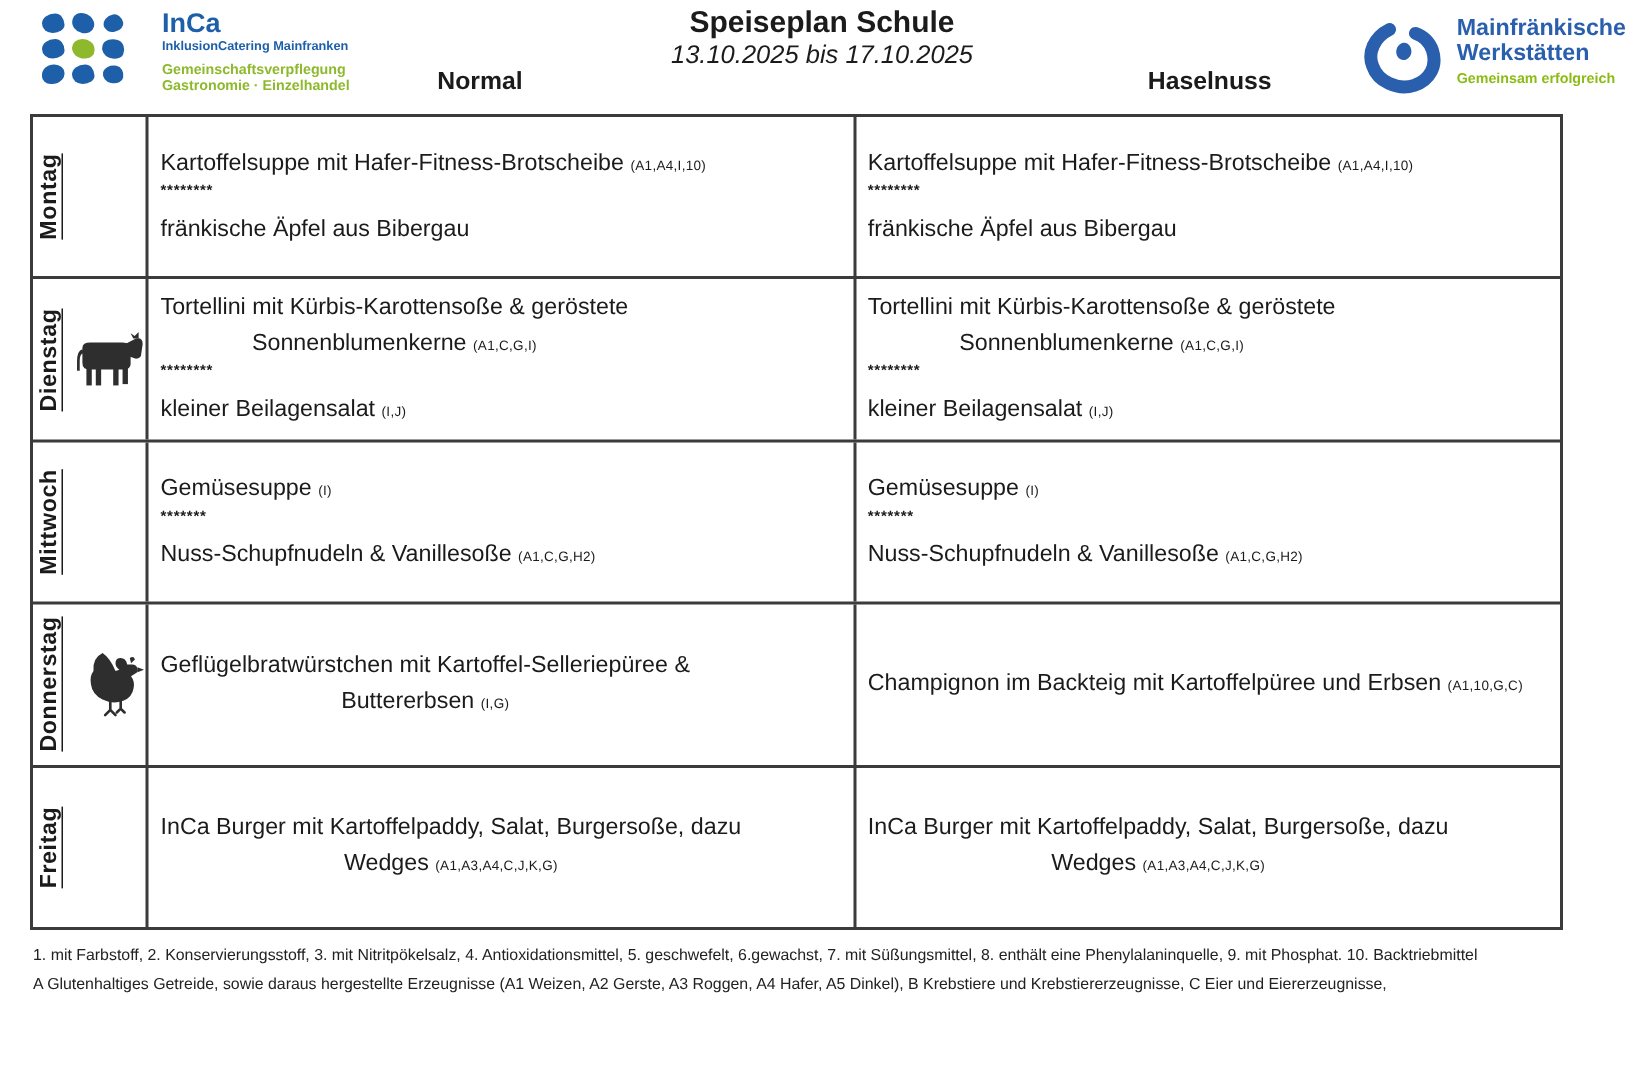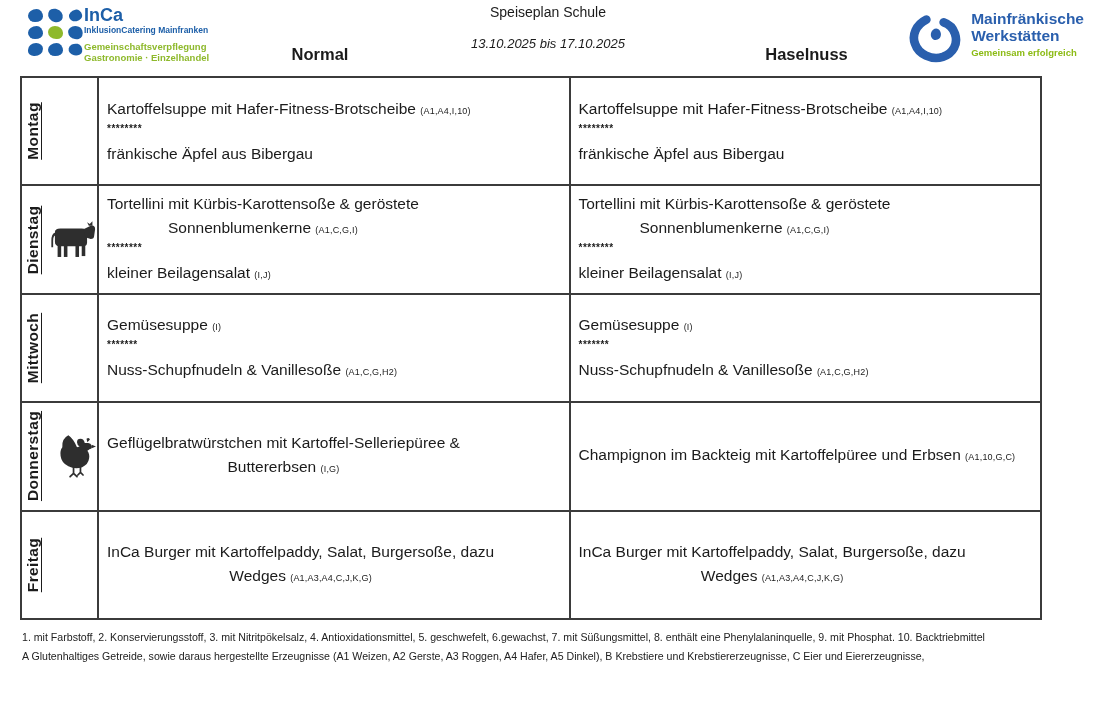--- a/index.html
+++ b/index.html
@@ -4,38 +4,38 @@
 <style>
   :root{
     --inca-blue:#1d5fa8; --inca-green:#8eb92c; --mfw-blue:#2a5fad; --mfw-green:#8cbb15;
     --line:#3b3b3b; --ink:#1b1b1b;
   }
   *{box-sizing:border-box}
   html,body{margin:0;padding:0;background:#fff}
   body{width:1096px;height:713px;font-family:"Liberation Sans",sans-serif;color:var(--ink);position:relative;overflow:hidden}
 
   
-  .inca-logo{position:absolute;left:28px;top:6px;display:flex;gap:1px}
+  .inca-logo{position:absolute;left:28px;top:6px;display:flex;gap:25px}
   .blob-grid{display:grid;grid-template-columns:repeat(3,15px);grid-auto-rows:13px;gap:4px 5px;margin-top:3px}
   .blob{background:var(--inca-blue);border-radius:62% 45% 55% 50%/55% 62% 45% 52%}
   .blob:nth-child(2){border-radius:45% 60% 50% 58%;transform:rotate(14deg)}
   .blob:nth-child(3){transform:scale(.88) rotate(-12deg)}
   .blob:nth-child(5){background:var(--inca-green);border-radius:50% 58% 44% 60%}
   .blob:nth-child(6){transform:rotate(20deg)}
   .blob:nth-child(7){border-radius:58% 48% 60% 42%}
   .blob:nth-child(9){transform:scale(.92) rotate(10deg)}
   .inca-text{display:flex;flex-direction:column;line-height:1}
   .inca-name{color:var(--inca-blue);font-size:18px;font-weight:bold}
   .inca-sub{color:var(--inca-blue);font-size:8.5px;font-weight:bold;margin-top:2px}
   .inca-green1{color:var(--inca-green);font-size:9.5px;font-weight:bold;margin-top:7px}
   .inca-green2{color:var(--inca-green);font-size:9.5px;font-weight:bold;margin-top:2px}
 
   .title-block{position:absolute;left:300px;width:496px;top:4px;text-align:center}
-  .page-title{font-size:14px;font-weight:normal}
-  .date-range{font-size:13px;font-style:italic;margin-top:16px}
+  .page-title{font-size:20px;font-weight:bold}
+  .date-range{font-size:17px;font-style:italic;margin-top:0}
 
   .mfw-logo{position:absolute;right:12px;top:10px;display:flex;align-items:flex-start;gap:10px}
   .mfw-icon{color:var(--mfw-blue);margin-top:1px}
   .mfw-text{display:flex;flex-direction:column;line-height:1.12}
   .mfw-name{color:var(--mfw-blue);font-size:15.5px;font-weight:bold}
   .mfw-tagline{color:var(--mfw-green);font-size:9.5px;font-weight:bold;margin-top:3px}
 
   
   .col-header{position:absolute;top:45px;font-size:16.5px;font-weight:bold;text-align:center}
   .col-header.normal{left:90px;width:460px}

